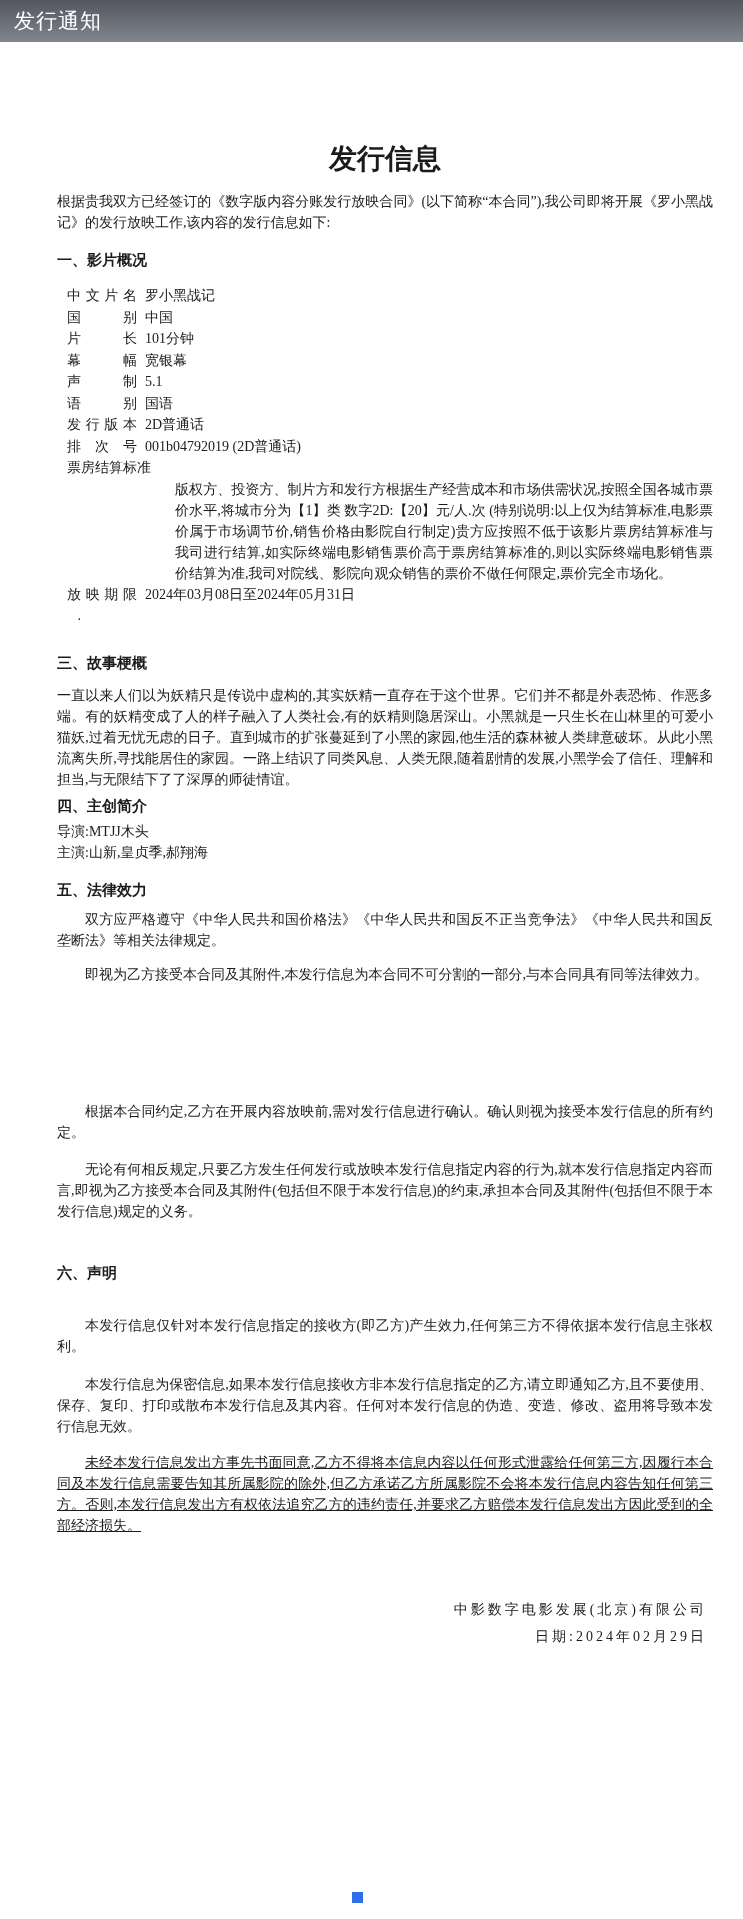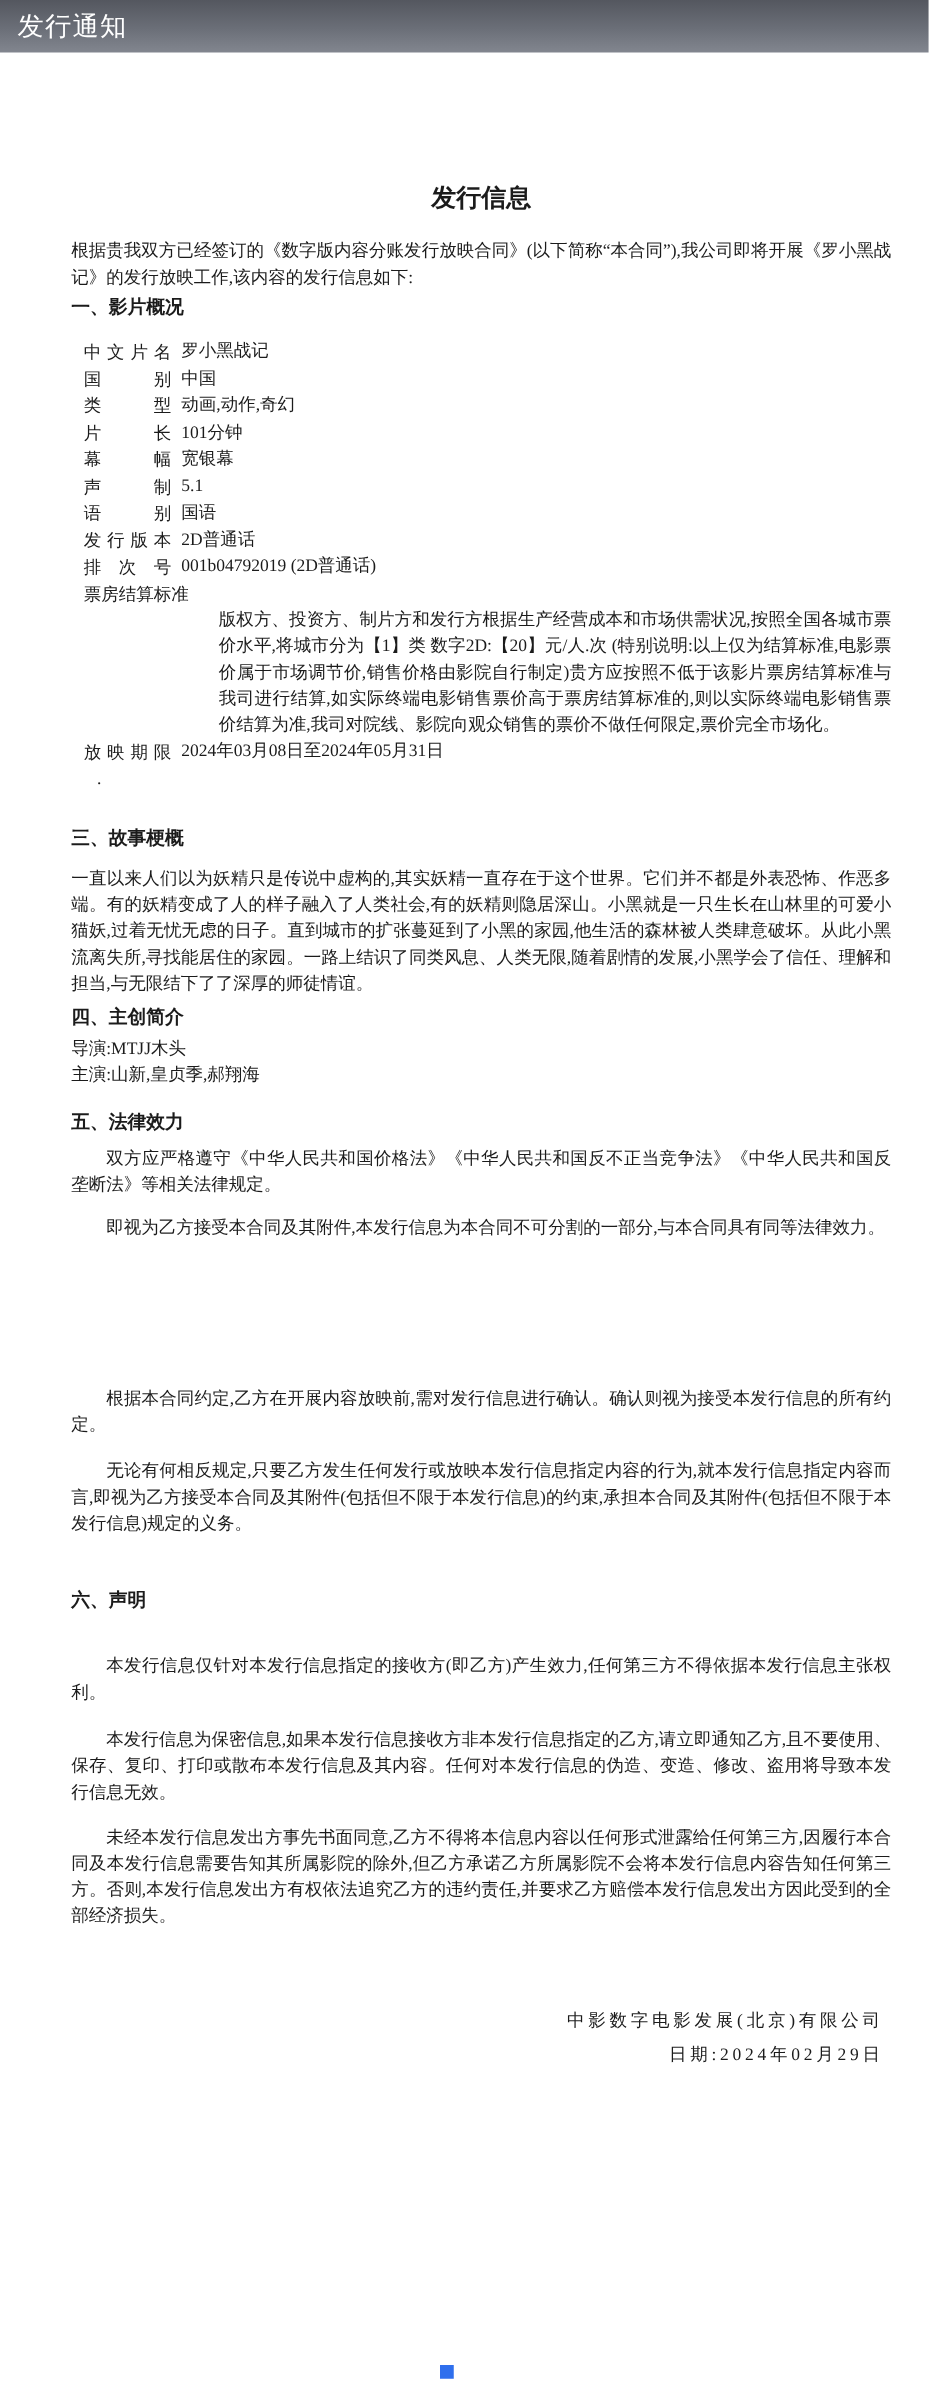--- a/index.html
+++ b/index.html
@@ -24,32 +24,32 @@
   }
   .content{
     padding:0 30px 0 57px;
     box-sizing:border-box;
   }
   .doc-title{
     margin-top:102px;
     text-align:center;
     font-family:"Liberation Sans","DejaVu Sans",sans-serif;
     font-weight:bold;
-    font-size:20px;
+    font-size:28px;
     line-height:30px;
   }
   p{margin:0;line-height:21px;text-align:justify;}
   .salutation{margin-top:28px;text-align:left;}
   .intro{margin-top:17px;}
   .sec-h{
     font-family:"Liberation Sans","DejaVu Sans",sans-serif;
     font-weight:bold;font-size:15px;line-height:21px;
     text-align:left;
   }
-  .h1{margin-top:2px;}
+  .h1{margin-top:16px;}
   .rows{margin-top:15px;}
   .frow{display:flex;padding-left:10px;line-height:21.5px;}
   .flabel{
     display:inline-block;width:70px;flex:none;
     font-family:"Liberation Sans","DejaVu Sans",sans-serif;
     text-align:justify;text-align-last:justify;
     white-space:nowrap;margin-right:8px;
   }
   .flabel.wide{width:auto;text-align-last:auto;}
   .fvalue{flex:1;text-align:left;}
@@ -62,21 +62,21 @@
   .creator2{text-align:left;}
   .h5{margin-top:16px;}
   .pind{text-indent:28px;}
   .p5a{margin-top:9px;}
   .p5b{margin-top:13px;}
   .p5c{margin-top:116px;}
   .p5d{margin-top:16px;}
   .h6{margin-top:40px;}
   .p6a{margin-top:32px;}
   .p6b{margin-top:17px;}
-  .p6c{margin-top:15px;}
+  .p6c{margin-top:15px;text-decoration:underline;}
   .doc-footer{
     margin-top:60px;
     padding-right:6px;
     text-align:right;
     letter-spacing:3px;
     line-height:27px;
   }
   .blue-marker{
     position:absolute;
     left:352px;top:1892px;
@@ -100,24 +100,20 @@
   <div class="sec-h h1">一、影片概况</div>
 
   <div class="rows">
     <div class="frow">
       <span class="flabel">中 文 片 名</span>
       <span class="fvalue">罗小黑战记</span>
     </div>
     <div class="frow">
       <span class="flabel">国 别</span>
       <span class="fvalue">中国</span>
-    </div>
-    <div class="frow">
-      <span class="flabel">类 型</span>
-      <span class="fvalue">动画,动作,奇幻</span>
     </div>
     <div class="frow">
       <span class="flabel">片 长</span>
       <span class="fvalue">101分钟</span>
     </div>
     <div class="frow">
       <span class="flabel">幕 幅</span>
       <span class="fvalue">宽银幕</span>
     </div>
     <div class="frow">

